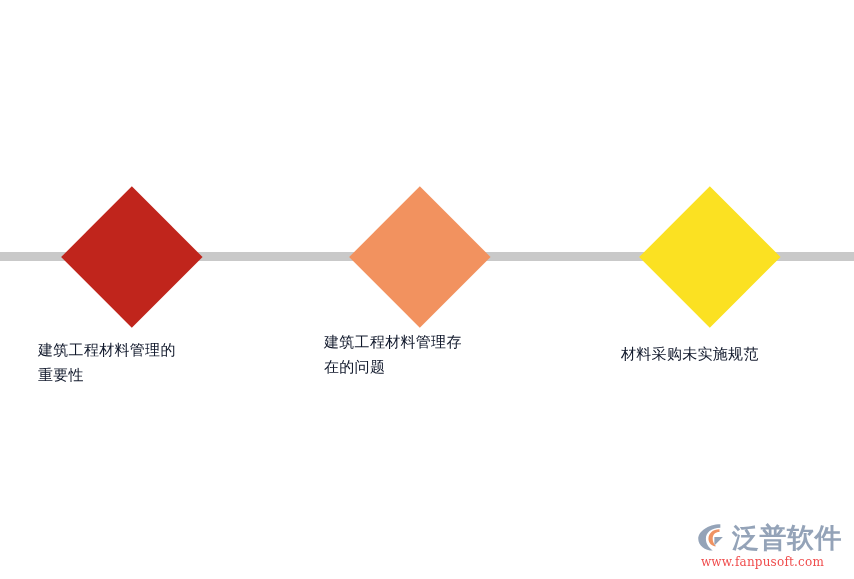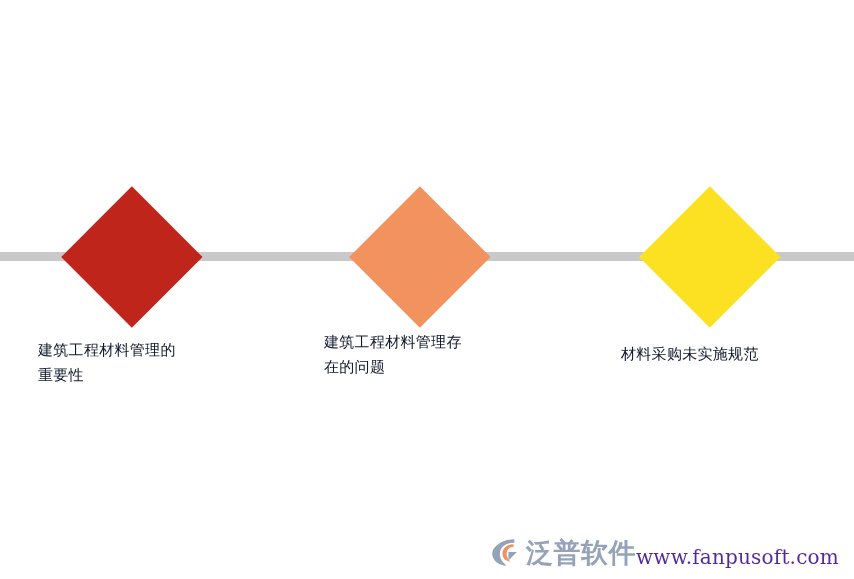--- a/index.html
+++ b/index.html
@@ -70,20 +70,21 @@
   .caption-2 { left: 324px; top: 330px; width: 195px; }
   .caption-3 { left: 621px; top: 342px; width: 220px; }
 
   
   #watermark {
     position: absolute;
     right: 12px;
     bottom: 10px;
     z-index: 5;
     display: flex;
+    flex-direction: column;
     align-items: flex-end;
     opacity: 0.95;
   }
   .wm-row {
     display: flex;
     align-items: center;
     gap: 4px;
   }
   .wm-mark {
     width: 34px;
@@ -92,26 +93,26 @@
   }
   .wm-name {
     font-size: 27px;
     font-weight: bold;
     color: #8f9fb5;
     font-family: "DejaVu Sans", "Liberation Sans", sans-serif;
     letter-spacing: 0.5px;
     line-height: 1;
   }
   .wm-url {
-    font-size: 20px;
-    color: #4c1d95;
+    font-size: 12px;
+    color: #ef4444;
     font-family: "DejaVu Serif", "Liberation Serif", serif;
     letter-spacing: 0.2px;
     margin-top: 1px;
-    margin-right: 3px;
+    margin-right: 18px;
   }
 </style>
 </head>
 <body>
 
 <div id="canvas">
 
   <div class="rail"></div>
 
   <div class="node node-1">

